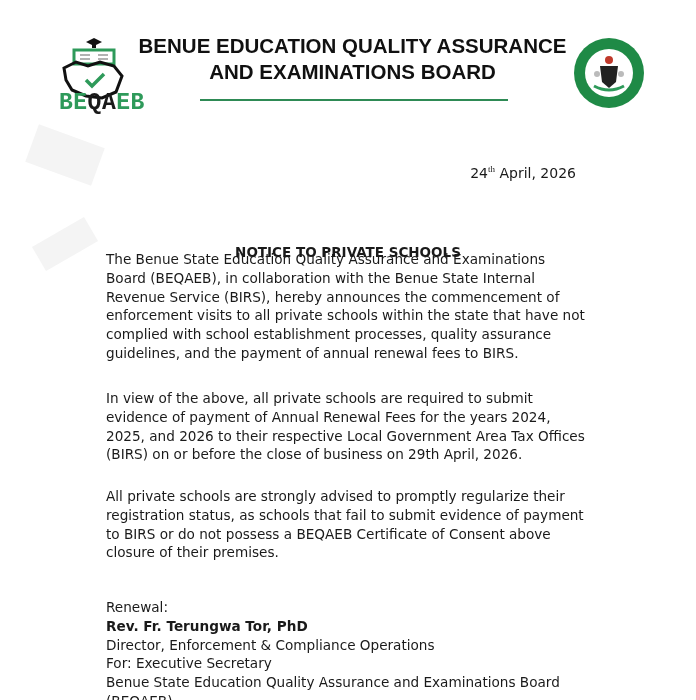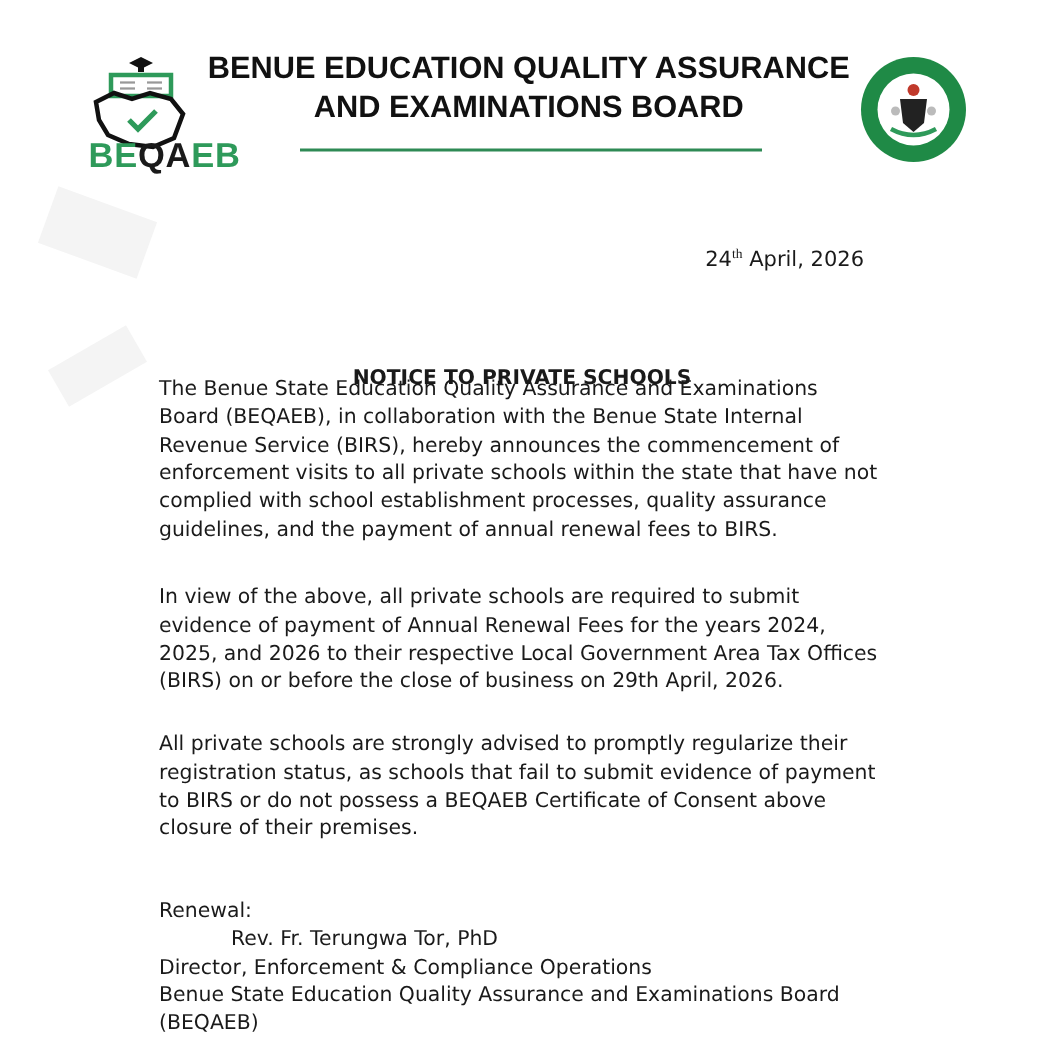--- a/index.html
+++ b/index.html
@@ -1,36 +1,36 @@
 <!DOCTYPE html>
 <html><head>
 <meta charset="utf-8">
 <style>
   html, body { margin:0; padding:0; }
   body { width:696px; height:700px; background:#ffffff; position:relative; overflow:hidden;
          font-family:"DejaVu Sans", sans-serif; color:#1a1a1a; }
   .watermark { position:absolute; background:#f4f4f4; }
   .header { position:absolute; left:0; top:0; width:696px; height:120px; }
   .logo { position:absolute; left:56px; top:26px; width:90px; height:90px; }
-  .logo-text { position:absolute; left:59px; top:90px; font-family:Liberation Sans, sans-serif; font-weight:bold; font-size:23px; letter-spacing:0.5px; }
+  .logo-text { position:absolute; left:59px; top:90px; font-family:Liberation Mono, monospace; font-weight:bold; font-size:23px; letter-spacing:0.5px; }
   .logo-text .g { color:#2e9a5a; }
   .logo-text .k { color:#1a1a1a; }
   .title { position:absolute; left:130px; top:33px; width:445px; text-align:center;
            font-family:"Liberation Sans", sans-serif; font-weight:bold; font-size:20.5px; line-height:26px; color:#111; }
   .title-rule { position:absolute; left:200px; top:99px; width:308px; height:2px; background:#2e8a55; }
   .seal { position:absolute; left:572px; top:36px; width:74px; height:74px; }
   .date { position:absolute; right:120px; top:164px; font-size:14px; }
   .date sup { font-size:9px;font-family:Liberation Serif, serif; }
   .notice-title { position:absolute; left:0; width:696px; top:221px; text-align:center; font-weight:bold; font-size:13.5px;margin-top:23px; }
   .para { position:absolute; left:106px; width:480px; font-size:13.6px; line-height:18.8px; }
   .p1 { top:250px; }
   .p2 { top:389px; }
   .p3 { top:487px; }
   .sig { position:absolute; left:106px; top:598px; font-size:13.6px; line-height:18.8px; }
-  .sig .b { font-weight:normal;margin-left:48px; }
+  .sig .b { font-weight:bold; }
 </style>
 </head>
 <body>
 
 <div class="watermark" style="left:30px;top:135px;width:70px;height:40px;transform:rotate(20deg);"></div>
 <div class="watermark" style="left:35px;top:230px;width:60px;height:28px;transform:rotate(-30deg);"></div>
 
 <div class="header">
   <svg class="logo" viewBox="0 0 90 70">
     <path d="M30 6 L38 2 L46 6 L38 10 Z" fill="#111"></path>
@@ -67,15 +67,16 @@
 <div class="notice-title">NOTICE TO PRIVATE SCHOOLS</div>
 
 <div class="para p1">The Benue State Education Quality Assurance and Examinations Board (BEQAEB), in collaboration with the Benue State Internal Revenue Service (BIRS), hereby announces the commencement of enforcement visits to all private schools within the state that have not complied with school establishment processes, quality assurance guidelines, and the payment of annual renewal fees to BIRS.</div>
 <div class="para p2">In view of the above, all private schools are required to submit evidence of payment of Annual Renewal Fees for the years 2024, 2025, and 2026 to their respective Local Government Area Tax Offices (BIRS) on or before the close of business on 29th April, 2026.</div>
 <div class="para p3">All private schools are strongly advised to promptly regularize their registration status, as schools that fail to submit evidence of payment to BIRS or do not possess a BEQAEB Certificate of Consent above closure of their premises.</div>
 
 <div class="sig">
   <div>Renewal:</div>
   <div class="b">Rev. Fr. Terungwa Tor, PhD</div>
   <div>Director, Enforcement &amp; Compliance Operations</div>
+  <div>For: Executive Secretary</div>
   <div>Benue State Education Quality Assurance and Examinations Board</div>
   <div>(BEQAEB)</div>
 </div>
 
 </body></html>

